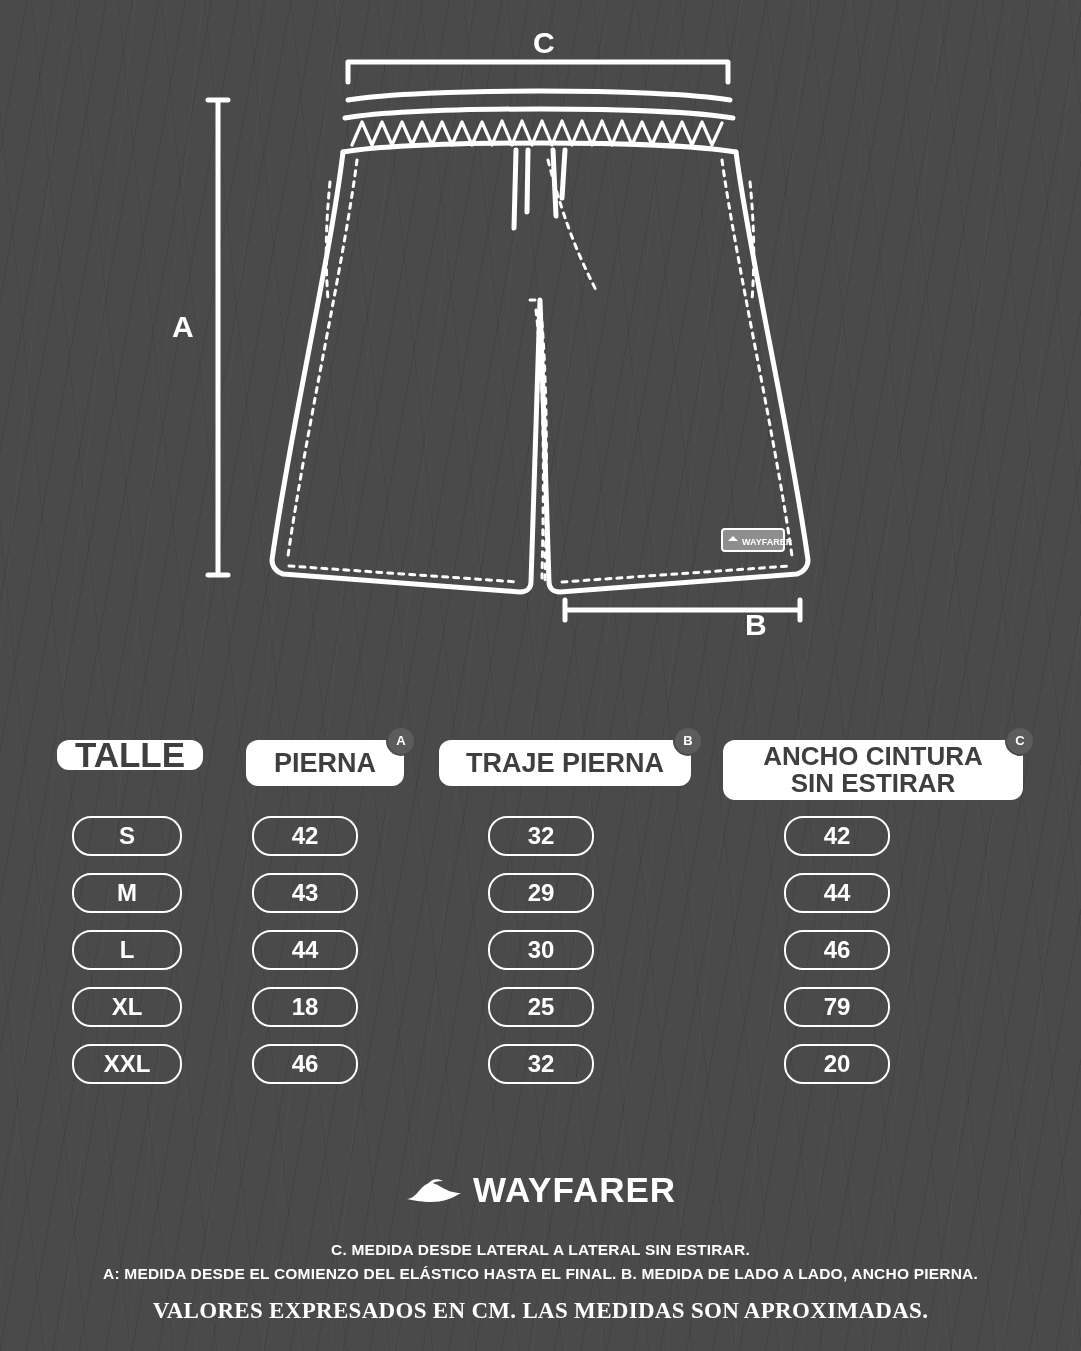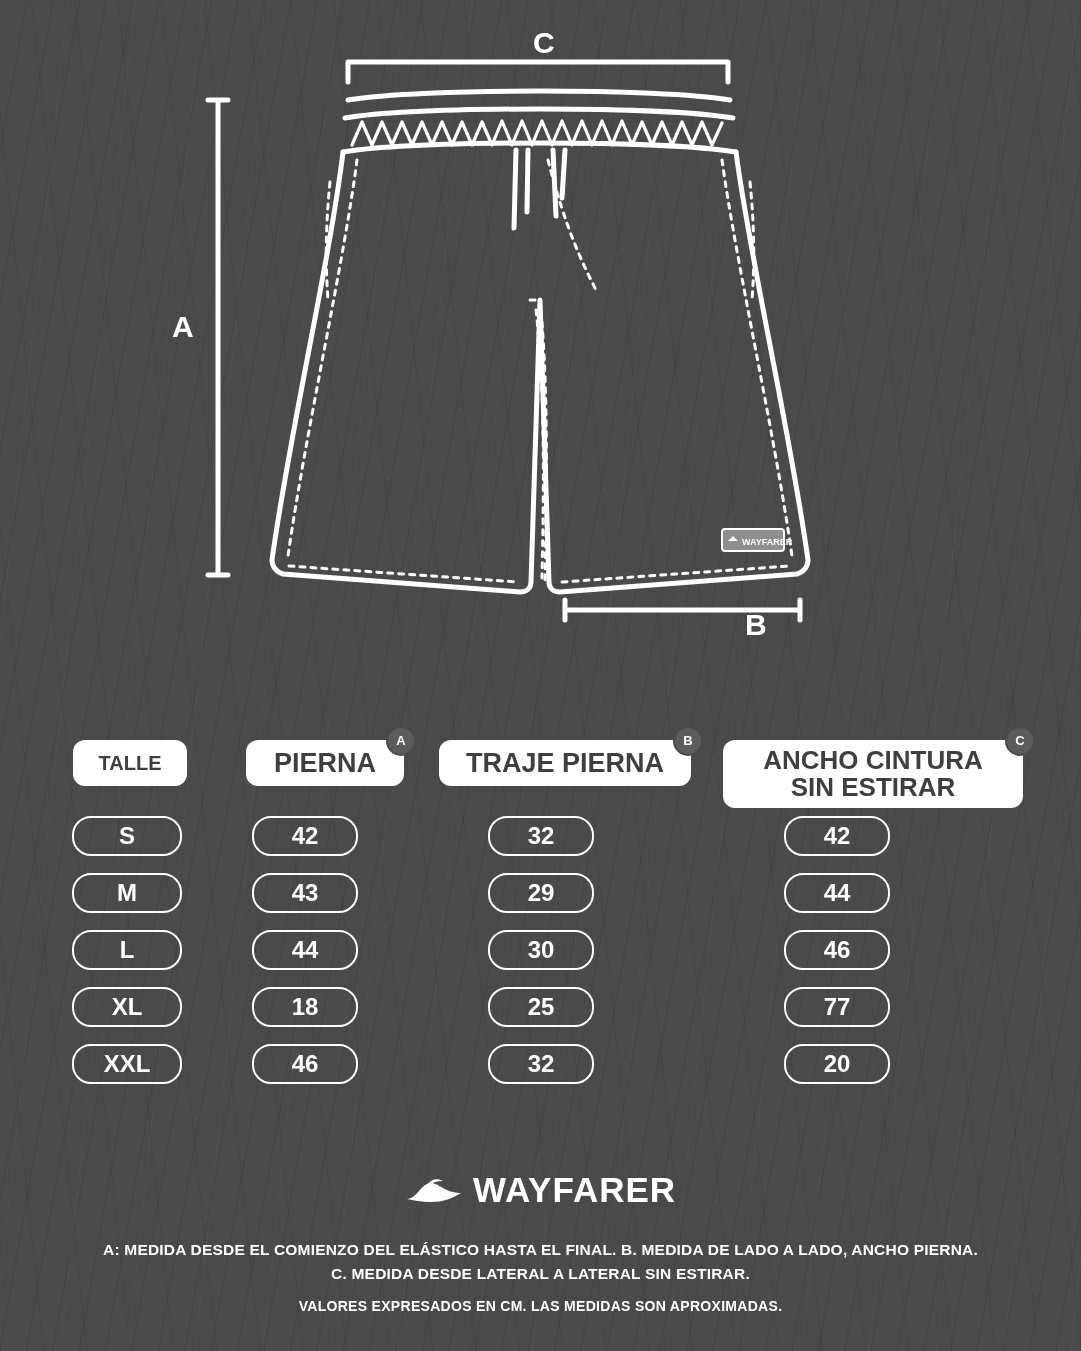--- a/index.html
+++ b/index.html
@@ -65,24 +65,24 @@
     border-radius:12px;
     font-weight:700;
     display:flex;align-items:center;justify-content:center;
     text-align:center;
     line-height:1.05;
     padding:7px 18px;
     box-sizing:border-box;
     white-space:pre-line;
     position:relative;
   }
-  .head-talle{font-size:20px;min-width:114px;height:46px;}
+  .head-talle{font-size:35px;min-width:114px;height:30px;}
   .head-largo{font-size:27px;min-width:158px;height:46px;}
   .head-pierna{font-size:27px;min-width:252px;height:46px;}
-  .head-cintura{font-size:26px;min-width:300px;height:68px;}
+  .head-cintura{font-size:26px;min-width:300px;height:60px;}
 
   .badge{
     position:absolute;
     width:26px;height:26px;border-radius:50%;
     background:#5c5c5c;color:#fff;
     font-size:13px;font-weight:700;
     display:flex;align-items:center;justify-content:center;
     border:2px solid #4a4a4a;
     top:-14px;right:-12px;
   }
@@ -111,21 +111,21 @@
   .brand-name{font-size:35px;font-weight:700;letter-spacing:1px;}
   .notes{
     position:absolute;left:0;right:0;top:1238px;
     text-align:center;
     font-size:15.5px;font-weight:700;line-height:1.55;
     letter-spacing:0.2px;
   }
   .final-note{
     position:absolute;left:0;right:0;top:1298px;
     text-align:center;
-    font-size:14px;font-weight:700;letter-spacing:0.3px;
+    font-size:23px;font-weight:700;letter-spacing:0.3px;font-family:Liberation Serif, serif;
   }
 </style>
 </head>
 <body>
 
 <div class="stage">
   <div class="texture"></div>
 
   <div class="illo">
     <svg width="1081" height="660" viewBox="0 0 1081 660" xmlns="http://www.w3.org/2000/svg">
@@ -236,38 +236,38 @@
       <div class="row">
         <div class="cell cell-talle">L</div>
         <div class="cell cell-largo">44</div>
         <div class="cell cell-pierna">30</div>
         <div class="cell cell-cintura">46</div>
       </div>
       <div class="row">
         <div class="cell cell-talle">XL</div>
         <div class="cell cell-largo">18</div>
         <div class="cell cell-pierna">25</div>
-        <div class="cell cell-cintura">77</div>
+        <div class="cell cell-cintura">79</div>
       </div>
       <div class="row">
         <div class="cell cell-talle">XXL</div>
         <div class="cell cell-largo">46</div>
         <div class="cell cell-pierna">32</div>
         <div class="cell cell-cintura">20</div>
       </div>
     </div>
   </div>
 
   <div class="brand">
     <svg width="58" height="34" viewBox="0 0 58 34">
       <path d="M2,26 C12,26 16,10 26,10 C34,10 40,20 56,20 C46,26 38,29 26,29 C16,29 8,27 2,26 Z" fill="#ffffff"></path>
       <path d="M22,12 C26,6 32,5 38,8 C32,8 27,10 22,12 Z" fill="#ffffff"></path>
     </svg>
     <div class="brand-name">WAYFARER</div>
   </div>
 
   <div class="notes">
+    <div>C. MEDIDA DESDE LATERAL A LATERAL SIN ESTIRAR.</div>
     <div>A: MEDIDA DESDE EL COMIENZO DEL ELÁSTICO HASTA EL FINAL. B. MEDIDA DE LADO A LADO, ANCHO PIERNA.</div>
-    <div>C. MEDIDA DESDE LATERAL A LATERAL SIN ESTIRAR.</div>
   </div>
 
   <div class="final-note">VALORES EXPRESADOS EN CM. LAS MEDIDAS SON APROXIMADAS.</div>
 </div>
 
 </body></html>

